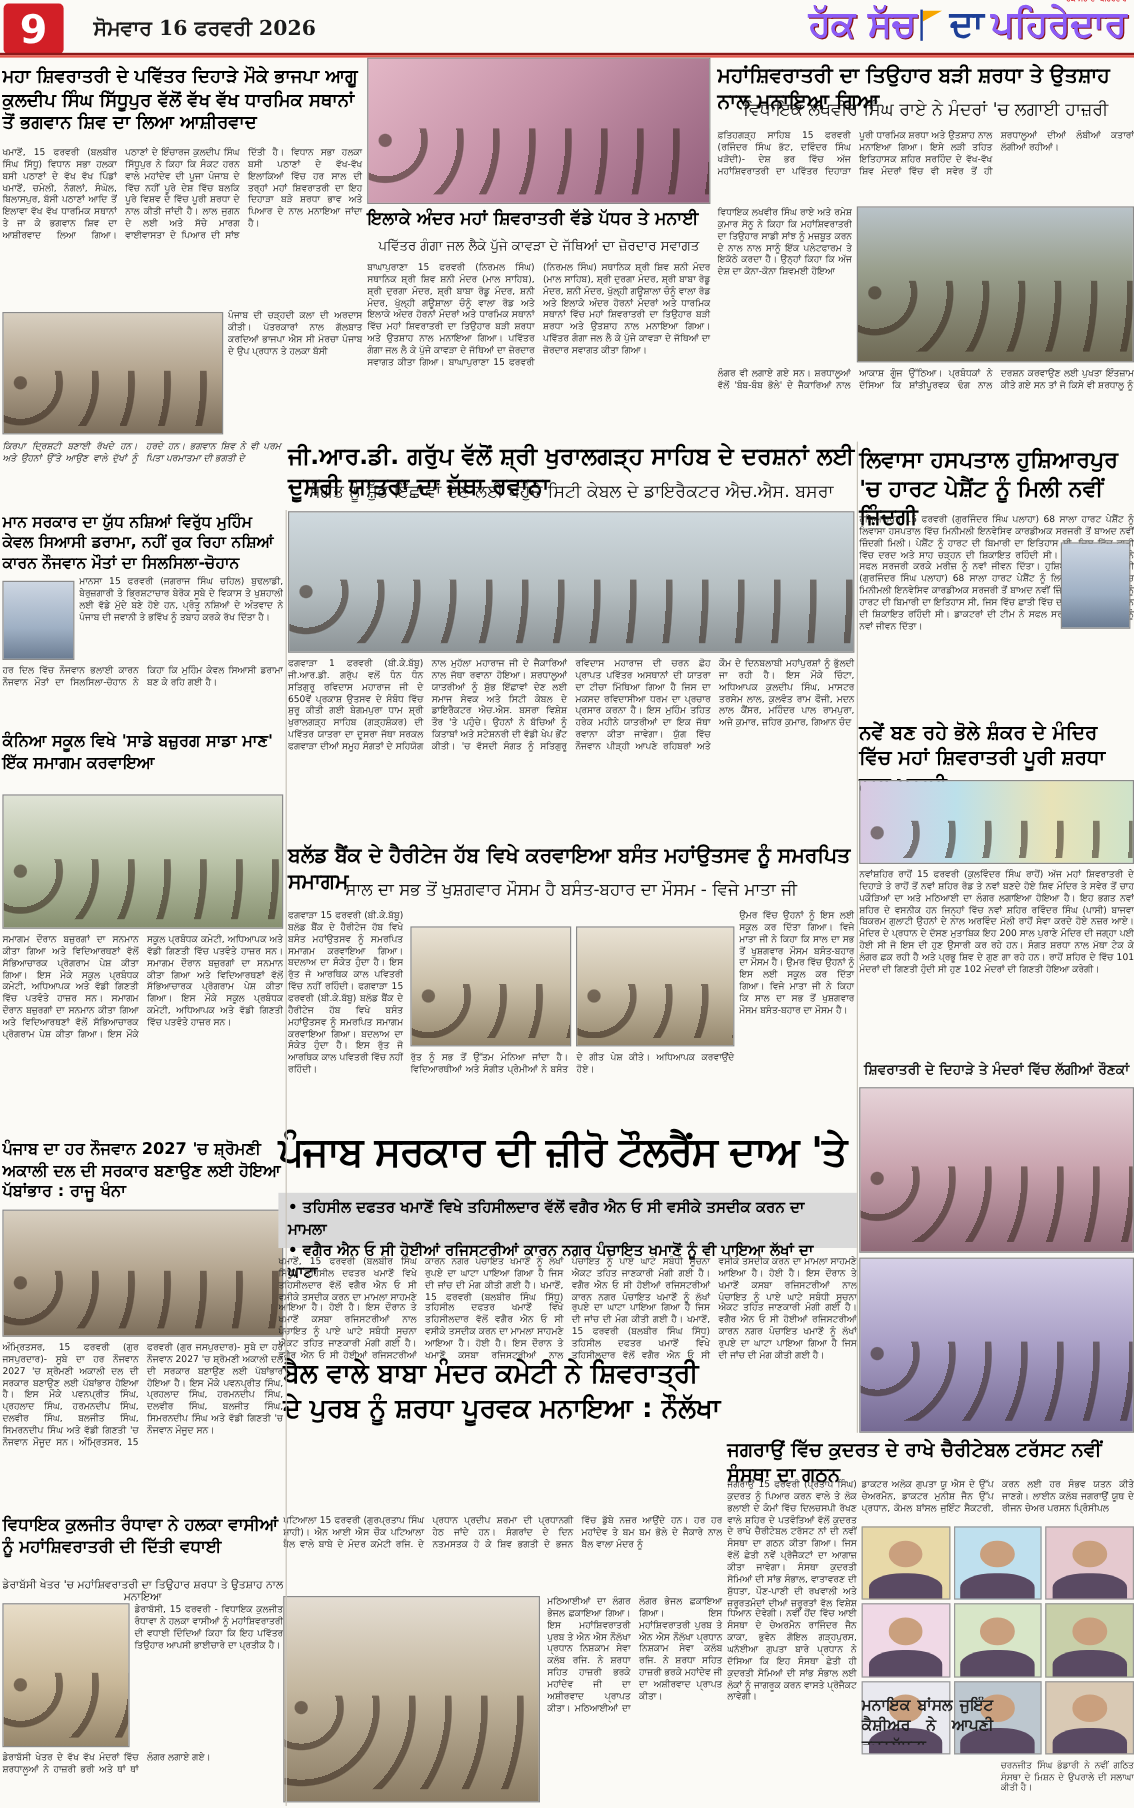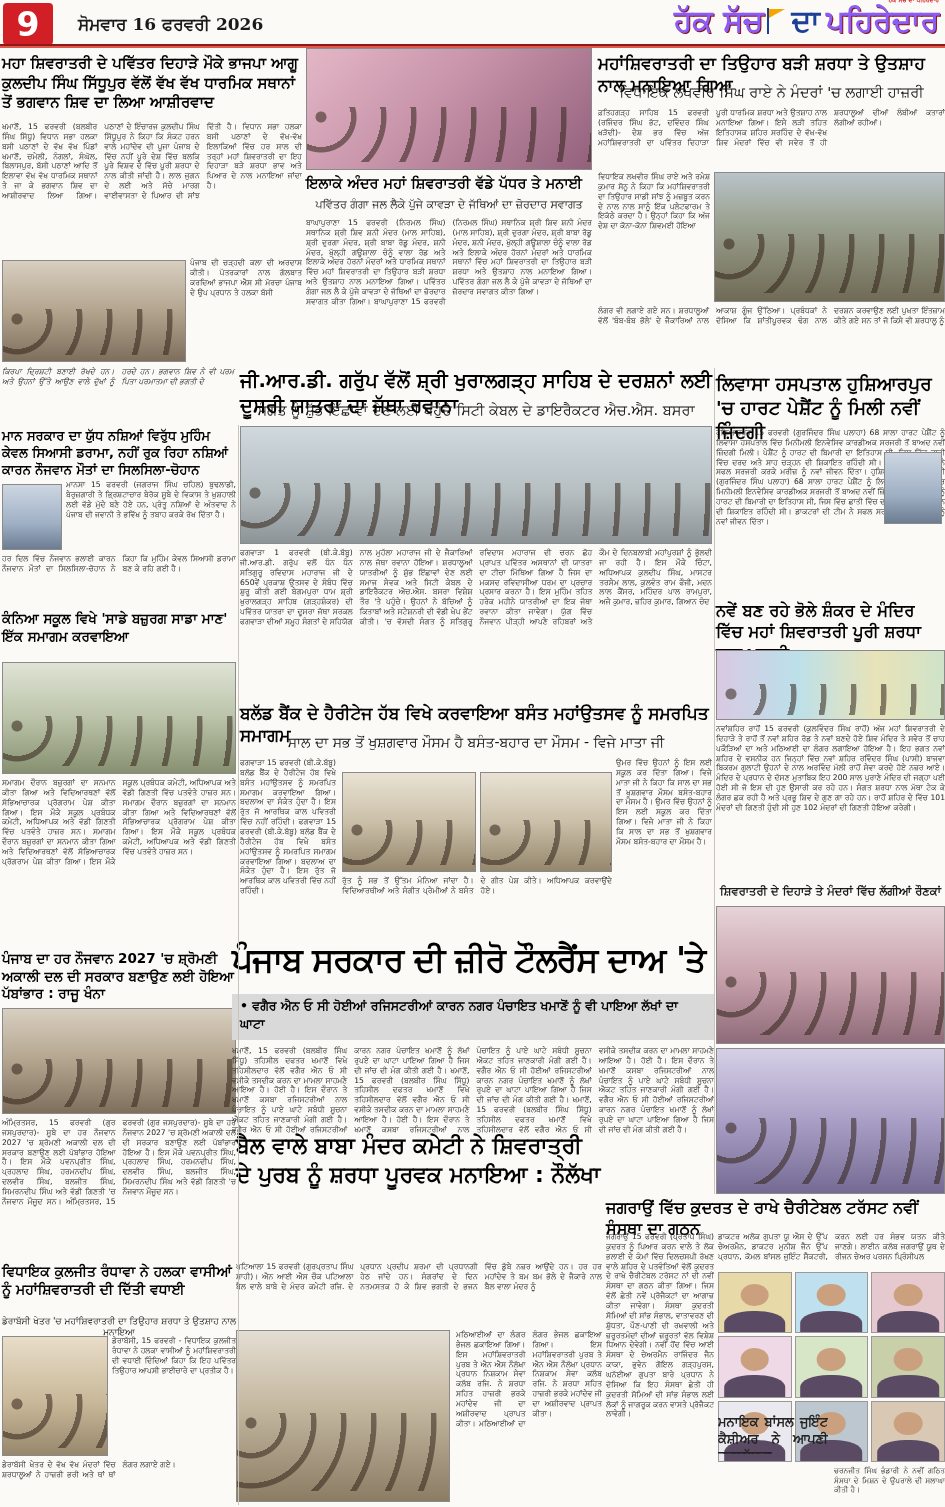--- a/index.html
+++ b/index.html
@@ -144,20 +144,21 @@
     <div class="dots"></div>
   </div>
 <div class="abs photo p-event" style="left:480px;top:772px;width:132px;height:100px;">
     <div class="dots"></div>
   </div>
 <div class="abs body c2" style="left:342px;top:876px;width:270px;height:64px;">ਰੁੱਤ ਨੂੰ ਸਭ ਤੋਂ ਉੱਤਮ ਮੰਨਿਆ ਜਾਂਦਾ ਹੈ। ਵਿਦਿਆਰਥੀਆਂ ਅਤੇ ਸੰਗੀਤ ਪ੍ਰੇਮੀਆਂ ਨੇ ਬਸੰਤ ਦੇ ਗੀਤ ਪੇਸ਼ ਕੀਤੇ। ਅਧਿਆਪਕ ਕਰਵਾਉਂਦੇ ਹੋਏ।</div>
 <div class="abs body" style="left:616px;top:758px;width:96px;height:182px;">ਉਮਰ ਵਿੱਚ ਉਹਨਾਂ ਨੂੰ ਇਸ ਲਈ ਸਕੂਲ ਕਰ ਦਿੱਤਾ ਗਿਆ। ਵਿਜੇ ਮਾਤਾ ਜੀ ਨੇ ਕਿਹਾ ਕਿ ਸਾਲ ਦਾ ਸਭ ਤੋਂ ਖੁਸ਼ਗਵਾਰ ਮੌਸਮ ਬਸੰਤ-ਬਹਾਰ ਦਾ ਮੌਸਮ ਹੈ। ਉਮਰ ਵਿੱਚ ਉਹਨਾਂ ਨੂੰ ਇਸ ਲਈ ਸਕੂਲ ਕਰ ਦਿੱਤਾ ਗਿਆ। ਵਿਜੇ ਮਾਤਾ ਜੀ ਨੇ ਕਿਹਾ ਕਿ ਸਾਲ ਦਾ ਸਭ ਤੋਂ ਖੁਸ਼ਗਵਾਰ ਮੌਸਮ ਬਸੰਤ-ਬਹਾਰ ਦਾ ਮੌਸਮ ਹੈ।</div>
 
 <div class="abs hl hl-xl" style="left:232px;top:942px;width:482px;height:48px;">ਪੰਜਾਬ ਸਰਕਾਰ ਦੀ ਜ਼ੀਰੋ ਟੌਲਰੈਂਸ ਦਾਅ 'ਤੇ</div>
 <div class="abs bulletbox" style="left:232px;top:994px;width:482px;height:46px;">
+  <div>• ਤਹਿਸੀਲ ਦਫਤਰ ਖਮਾਣੋਂ ਵਿਖੇ ਤਹਿਸੀਲਦਾਰ ਵੱਲੋਂ ਵਗੈਰ ਐਨ ਓ ਸੀ ਵਸੀਕੇ ਤਸਦੀਕ ਕਰਨ ਦਾ ਮਾਮਲਾ</div>
   <div>• ਵਗੈਰ ਐਨ ਓ ਸੀ ਹੋਈਆਂ ਰਜਿਸਟਰੀਆਂ ਕਾਰਨ ਨਗਰ ਪੰਚਾਇਤ ਖਮਾਣੋਂ ਨੂੰ ਵੀ ਪਾਇਆ ਲੱਖਾਂ ਦਾ ਘਾਟਾ</div>
 </div>
 <div class="abs body c4" style="left:232px;top:1046px;width:482px;height:148px;">ਖਮਾਣੋਂ, 15 ਫਰਵਰੀ (ਬਲਬੀਰ ਸਿੰਘ ਸਿੱਧੂ) ਤਹਿਸੀਲ ਦਫਤਰ ਖਮਾਣੋਂ ਵਿਖੇ ਤਹਿਸੀਲਦਾਰ ਵੱਲੋਂ ਵਗੈਰ ਐਨ ਓ ਸੀ ਵਸੀਕੇ ਤਸਦੀਕ ਕਰਨ ਦਾ ਮਾਮਲਾ ਸਾਹਮਣੇ ਆਇਆ ਹੈ। ਹੋਈ ਹੈ। ਇਸ ਦੌਰਾਨ ਤੇ ਖਮਾਣੋਂ ਕਸਬਾ ਰਜਿਸਟਰੀਆਂ ਨਾਲ ਪੰਚਾਇਤ ਨੂੰ ਪਾਏ ਘਾਟੇ ਸਬੰਧੀ ਸੂਚਨਾ ਐਕਟ ਤਹਿਤ ਜਾਣਕਾਰੀ ਮੰਗੀ ਗਈ ਹੈ। ਵਗੈਰ ਐਨ ਓ ਸੀ ਹੋਈਆਂ ਰਜਿਸਟਰੀਆਂ ਕਾਰਨ ਨਗਰ ਪੰਚਾਇਤ ਖਮਾਣੋਂ ਨੂੰ ਲੱਖਾਂ ਰੁਪਏ ਦਾ ਘਾਟਾ ਪਾਇਆ ਗਿਆ ਹੈ ਜਿਸ ਦੀ ਜਾਂਚ ਦੀ ਮੰਗ ਕੀਤੀ ਗਈ ਹੈ। ਖਮਾਣੋਂ, 15 ਫਰਵਰੀ (ਬਲਬੀਰ ਸਿੰਘ ਸਿੱਧੂ) ਤਹਿਸੀਲ ਦਫਤਰ ਖਮਾਣੋਂ ਵਿਖੇ ਤਹਿਸੀਲਦਾਰ ਵੱਲੋਂ ਵਗੈਰ ਐਨ ਓ ਸੀ ਵਸੀਕੇ ਤਸਦੀਕ ਕਰਨ ਦਾ ਮਾਮਲਾ ਸਾਹਮਣੇ ਆਇਆ ਹੈ। ਹੋਈ ਹੈ। ਇਸ ਦੌਰਾਨ ਤੇ ਖਮਾਣੋਂ ਕਸਬਾ ਰਜਿਸਟਰੀਆਂ ਨਾਲ ਪੰਚਾਇਤ ਨੂੰ ਪਾਏ ਘਾਟੇ ਸਬੰਧੀ ਸੂਚਨਾ ਐਕਟ ਤਹਿਤ ਜਾਣਕਾਰੀ ਮੰਗੀ ਗਈ ਹੈ। ਵਗੈਰ ਐਨ ਓ ਸੀ ਹੋਈਆਂ ਰਜਿਸਟਰੀਆਂ ਕਾਰਨ ਨਗਰ ਪੰਚਾਇਤ ਖਮਾਣੋਂ ਨੂੰ ਲੱਖਾਂ ਰੁਪਏ ਦਾ ਘਾਟਾ ਪਾਇਆ ਗਿਆ ਹੈ ਜਿਸ ਦੀ ਜਾਂਚ ਦੀ ਮੰਗ ਕੀਤੀ ਗਈ ਹੈ। ਖਮਾਣੋਂ, 15 ਫਰਵਰੀ (ਬਲਬੀਰ ਸਿੰਘ ਸਿੱਧੂ) ਤਹਿਸੀਲ ਦਫਤਰ ਖਮਾਣੋਂ ਵਿਖੇ ਤਹਿਸੀਲਦਾਰ ਵੱਲੋਂ ਵਗੈਰ ਐਨ ਓ ਸੀ ਵਸੀਕੇ ਤਸਦੀਕ ਕਰਨ ਦਾ ਮਾਮਲਾ ਸਾਹਮਣੇ ਆਇਆ ਹੈ। ਹੋਈ ਹੈ। ਇਸ ਦੌਰਾਨ ਤੇ ਖਮਾਣੋਂ ਕਸਬਾ ਰਜਿਸਟਰੀਆਂ ਨਾਲ ਪੰਚਾਇਤ ਨੂੰ ਪਾਏ ਘਾਟੇ ਸਬੰਧੀ ਸੂਚਨਾ ਐਕਟ ਤਹਿਤ ਜਾਣਕਾਰੀ ਮੰਗੀ ਗਈ ਹੈ। ਵਗੈਰ ਐਨ ਓ ਸੀ ਹੋਈਆਂ ਰਜਿਸਟਰੀਆਂ ਕਾਰਨ ਨਗਰ ਪੰਚਾਇਤ ਖਮਾਣੋਂ ਨੂੰ ਲੱਖਾਂ ਰੁਪਏ ਦਾ ਘਾਟਾ ਪਾਇਆ ਗਿਆ ਹੈ ਜਿਸ ਦੀ ਜਾਂਚ ਦੀ ਮੰਗ ਕੀਤੀ ਗਈ ਹੈ।</div>
 
 <div class="abs hl" style="left:236px;top:1132px;width:366px;height:60px;font-size:22px;">ਬੈਲ ਵਾਲੇ ਬਾਬਾ ਮੰਦਰ ਕਮੇਟੀ ਨੇ ਸ਼ਿਵਰਾਤ੍ਰੀ ਦੇ ਪੁਰਬ ਨੂੰ ਸ਼ਰਧਾ ਪੂਰਵਕ ਮਨਾਇਆ : ਨੌਲੱਖਾ</div>
 <div class="abs body c3" style="left:236px;top:1262px;width:366px;height:64px;">
   <span>ਪਟਿਆਲਾ 15 ਫਰਵਰੀ (ਗੁਰਪ੍ਰਤਾਪ ਸਿੰਘ ਸ਼ਾਹੀ)। ਐਨ ਆਈ ਐਸ ਚੌਕ ਪਟਿਆਲਾ ਬੈਲ ਵਾਲੇ ਬਾਬੇ ਦੇ ਮੰਦਰ ਕਮੇਟੀ ਰਜਿ. ਦੇ ਪ੍ਰਧਾਨ ਪ੍ਰਦੀਪ ਸ਼ਰਮਾ ਦੀ ਪ੍ਰਧਾਨਗੀ ਹੇਠ</span>
   <span>ਜਾਂਦੇ ਹਨ। ਸੰਗਰਾਂਦ ਦੇ ਦਿਨ ਨਤਮਸਤਕ ਹੋ ਕੇ ਸ਼ਿਵ ਭਗਤੀ ਦੇ ਭਜਨ ਵਿੱਚ ਡੁੱਬੇ ਨਜ਼ਰ ਆਉਂਦੇ ਹਨ। ਹਰ ਹਰ ਮਹਾਂਦੇਵ ਤੇ ਬਮ ਬਮ ਭੋਲੇ ਦੇ ਜੈਕਾਰੇ ਨਾਲ ਬੈਲ ਵਾਲਾ ਮੰਦਰ ਨੂੰ</span>
 </div>
 <div class="abs photo p-garland" style="left:236px;top:1330px;width:214px;height:172px;">

